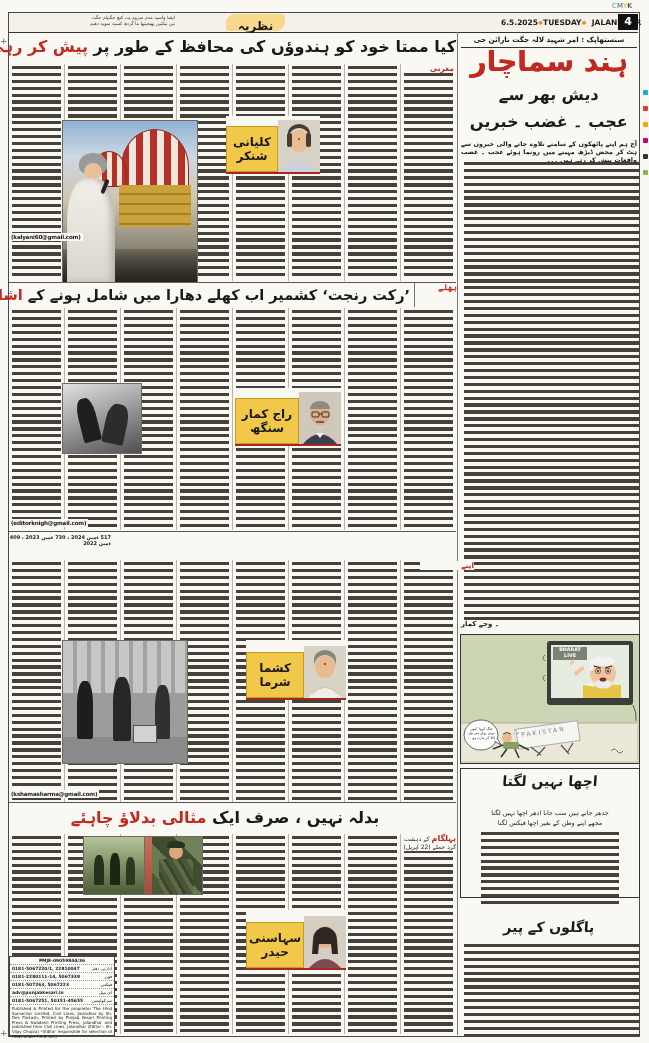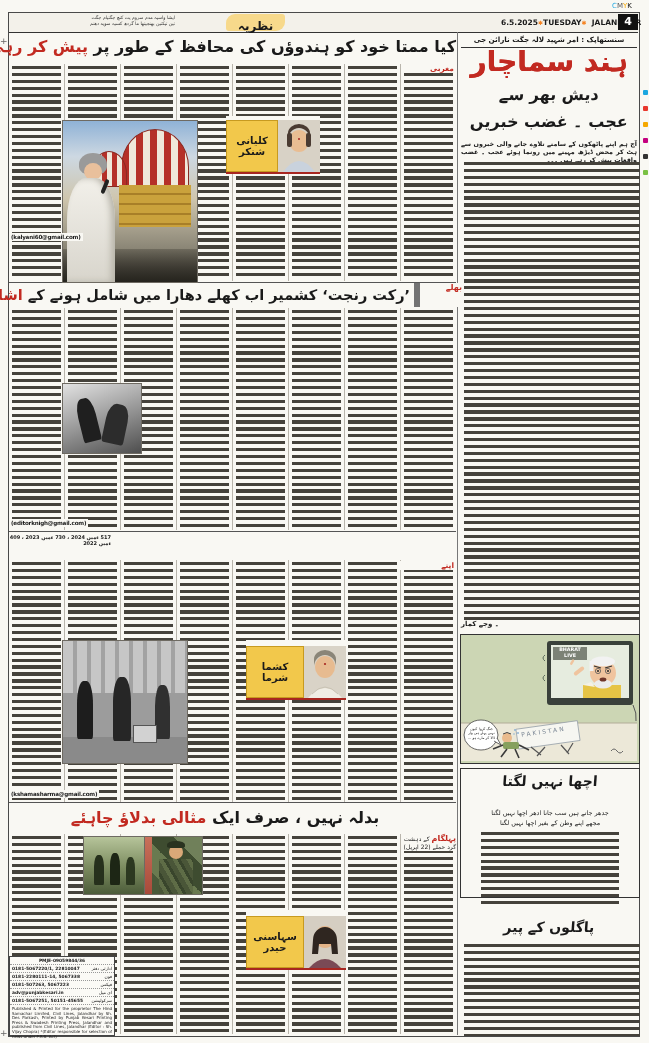--- a/index.html
+++ b/index.html
@@ -19,22 +19,22 @@
       background-origin:content-box;padding:2px 3px;background-clip:content-box;}
   .pt:first-child{border-left:none;}
   .ptfill{background:repeating-linear-gradient(#45423b 0 3.2px,rgba(0,0,0,0) 3.2px 6.9px);
       background-origin:content-box;background-clip:content-box;padding:2px 3px;}
   .hl{position:absolute;direction:rtl;text-align:center;font-weight:bold;white-space:nowrap;z-index:3;
       background:#f9f8f3;}
   .divider{position:absolute;height:0;border-top:1px solid #555;z-index:4;}
   .vrule{position:absolute;width:0;border-left:1px solid #777;z-index:4;}
   .photo{border:1px solid #6e6a62;overflow:hidden;z-index:6;background:#ccc;}
   .author{display:flex;align-items:flex-end;border-bottom:2px solid #a82620;z-index:7;background:#f9f8f3;}
-  .alabel{flex:1;background:#f2c84b;font-weight:bold;font-size:10px;direction:rtl;text-align:center;
-          padding:14px 2px;border:1px solid #c79a20;margin-top:36px;}
+  .alabel{flex:1;background:#f2c84b;font-weight:bold;font-size:12px;direction:rtl;text-align:center;
+          padding:8px 2px;border:1px solid #c79a20;margin-top:36px;}
   .aphoto{width:42px;height:52px;flex:0 0 42px;}
   .email{position:absolute;font-size:5.6px;font-weight:bold;background:#f9f8f3;z-index:8;
          letter-spacing:-0.2px;padding:1px 2px;white-space:nowrap;}
   .mini{position:absolute;z-index:8;background:#f9f8f3;}
   .calghead{font-weight:bold;transform:skewX(-4deg);}
   .regdot{position:absolute;width:5px;height:5px;border-radius:1px;z-index:9;}
   .footbox{position:absolute;border:1px solid #444;background:#fbfaf6;z-index:9;font-size:4.4px;}
   .frow{display:flex;justify-content:space-between;border-bottom:1px dotted #999;padding:1px 2px;}
   .frow .v{direction:ltr;font-weight:bold;}
   .frow .l{direction:rtl;}
@@ -130,21 +130,21 @@
       <path d="M150,116 q3,-4 6,0 t6,0" stroke="#666" fill="none"></path>
     </svg>
     <div class="abs ltr center" style="left:93px;top:12px;width:32px;font-size:4.8px;font-weight:bold;color:#fff;line-height:6px;">BHARAT LIVE</div>
     <div class="abs ltr" style="left:60px;top:92px;width:56px;font-size:6px;letter-spacing:2px;color:#7a8694;transform:rotate(-8deg);">PAKISTAN</div>
     <div class="abs rtl center" style="left:5px;top:92px;width:31px;font-size:3.6px;line-height:4.4px;color:#222;">جنگ کرو! کیوں نہیں پہلے ہی وار ڈالا کر مارے ہو ...</div>
   </div>
 
   <div class="abs" style="left:460px;top:768px;width:178px;height:128px;border:1px solid #333;z-index:6;background:#f9f8f3;">
     <div class="rtl center calghead" style="font-size:14px;margin-top:4px;">اچھا نہیں لگتا</div>
     <div class="rtl center" style="font-size:6.4px;margin-top:20px;">جدھر جاتے ہیں سب جانا ادھر اچھا نہیں لگتا</div>
-    <div class="rtl center" style="font-size:6.4px;margin-top:2px;">مجھے اپنے وطن کے بغیر اچھا نہیں لگتا</div>
+    <div class="rtl center" style="font-size:6.4px;margin-top:2px;">مجھے اپنے وطن کے بغیر اچھا فیکس لگتا</div>
     <div class="ptfill" style="width:78%;height:74px;margin:3px auto 0;"></div>
   </div>
 
   <div class="abs rtl center calghead" style="left:461px;top:919px;width:176px;font-size:14px;">پاگلوں کے پیر</div>
   <div class="abs ptfill" style="left:461px;top:942px;width:176px;height:92px;"></div>
 
   <div class="hl" style="left:60px;top:33px;width:396px;font-size:16px;line-height:28px;">
     <span>کیا ممتا خود کو ہندوؤں کی محافظ کے طور پر</span>
     <span class="red">پیش کر رہی ہیں</span>
   </div>
@@ -185,52 +185,66 @@
       <path d="M5,52 q16,-22 32,0 z" fill="#c9d2dd"></path>
     </svg>
   </div>
   <div class="email ltr" style="left:9px;top:233px;">(kalyani60@gmail.com)</div>
   <div class="divider" style="left:9px;top:282px;width:447px;"></div>
 
   <div class="hl" style="left:12px;top:284px;width:398px;font-size:14.5px;line-height:23px;">
     <span>’رکت رنجت‘ کشمیر اب کھلے دھارا میں شامل ہونے کے</span>
     <span class="red">اشارے دے رہا</span>
   </div>
-  <div class="mini rtl" style="left:414px;top:283px;width:42px;height:24px;font-size:8px;text-align:right;border-left:6px solid #737373;">
+  <div class="mini rtl" style="left:414px;top:283px;width:42px;height:24px;font-size:8px;text-align:right;border-left:1px solid #737373;font-family:Liberation Serif, serif;">
     <span class="red bold">بھلے</span>
   </div>
   <div class="cols" style="left:9px;top:308px;width:447px;height:222px;">
     <div class="pt"></div>
     <div class="pt"></div>
     <div class="pt"></div>
     <div class="pt"></div>
     <div class="pt"></div>
     <div class="pt"></div>
     <div class="pt"></div>
     <div class="pt"></div>
   </div>
   <div class="abs photo" style="left:62px;top:383px;width:78px;height:69px;background:linear-gradient(160deg,#e2e2e2 0,#a8a8a8 40%,#4e4e4e 100%);">
     <div class="abs" style="left:16px;top:14px;width:18px;height:44px;background:#1f1f1f;border-radius:40% 40% 10% 10%;transform:rotate(-14deg);"></div>
     <div class="abs" style="left:42px;top:20px;width:22px;height:40px;background:#2c2c2c;border-radius:40% 40% 10% 10%;transform:rotate(12deg);"></div>
   </div>
+  <div class="abs author" style="left:235px;top:388px;width:106px;height:56px;">
+    <div class="alabel">راج کمار سنگھ</div>
+    <svg class="aphoto" viewBox="0 0 42 52">
+      <rect width="42" height="52" fill="#cfc8bb"></rect>
+      <ellipse cx="21" cy="22" rx="10" ry="11" fill="#dfae84"></ellipse>
+      <path d="M11,17 a10,8 0 0 1 20,0 z" fill="#8f8a82"></path>
+      <rect x="13" y="20" width="7" height="5" rx="1" fill="none" stroke="#333" stroke-width="1"></rect>
+      <rect x="23" y="20" width="7" height="5" rx="1" fill="none" stroke="#333" stroke-width="1"></rect>
+      <line x1="20" y1="22" x2="23" y2="22" stroke="#333"></line>
+      <rect x="17" y="29" width="8" height="2" fill="#6a6258"></rect>
+      <path d="M4,52 q17,-20 34,0 z" fill="#39404c"></path>
+      <path d="M17,41 l4,5 l4,-5 z" fill="#f2f2f2"></path>
+    </svg>
+  </div>
   <div class="email ltr" style="left:9px;top:519px;">(editorknigh@gmail.com)</div>
   <div class="divider" style="left:9px;top:531px;width:447px;"></div>
 
   <div class="mini rtl bold" style="left:9px;top:534px;width:102px;font-size:5px;text-align:right;">517 ءمیں 2024 ، 730 ءمیں 2023 ، 409 ءمیں 2022</div>
   <div class="cols" style="left:9px;top:560px;width:447px;height:242px;">
     <div class="pt"></div>
     <div class="pt"></div>
     <div class="pt"></div>
     <div class="pt"></div>
     <div class="pt"></div>
     <div class="pt"></div>
     <div class="pt"></div>
     <div class="pt"></div>
   </div>
-  <div class="mini rtl" style="left:400px;top:561px;width:54px;font-size:7.5px;text-align:right;">
+  <div class="mini rtl" style="left:420px;top:561px;width:54px;font-size:7.5px;text-align:right;">
     <span class="red bold">اپنے</span>
   </div>
   <div class="abs photo" style="left:62px;top:640px;width:124px;height:122px;background:#9c9c9c;">
     <div class="abs" style="left:0;top:0;width:124px;height:52px;background:repeating-linear-gradient(90deg,#c6c6c6 0 10px,#a2a2a2 10px 14px);"></div>
     <div class="abs" style="left:0;top:96px;width:124px;height:26px;background:#8a8a8a;"></div>
     <div class="abs" style="left:14px;top:40px;width:16px;height:58px;background:#1d1d1d;border-radius:40% 40% 8% 8%;"></div>
     <div class="abs" style="left:50px;top:36px;width:18px;height:64px;background:#262626;border-radius:40% 40% 8% 8%;"></div>
     <div class="abs" style="left:92px;top:44px;width:15px;height:54px;background:#303030;border-radius:40% 40% 8% 8%;"></div>
     <div class="abs" style="left:70px;top:84px;width:22px;height:16px;background:#d2d2d2;border:1px solid #555;"></div>
   </div>

